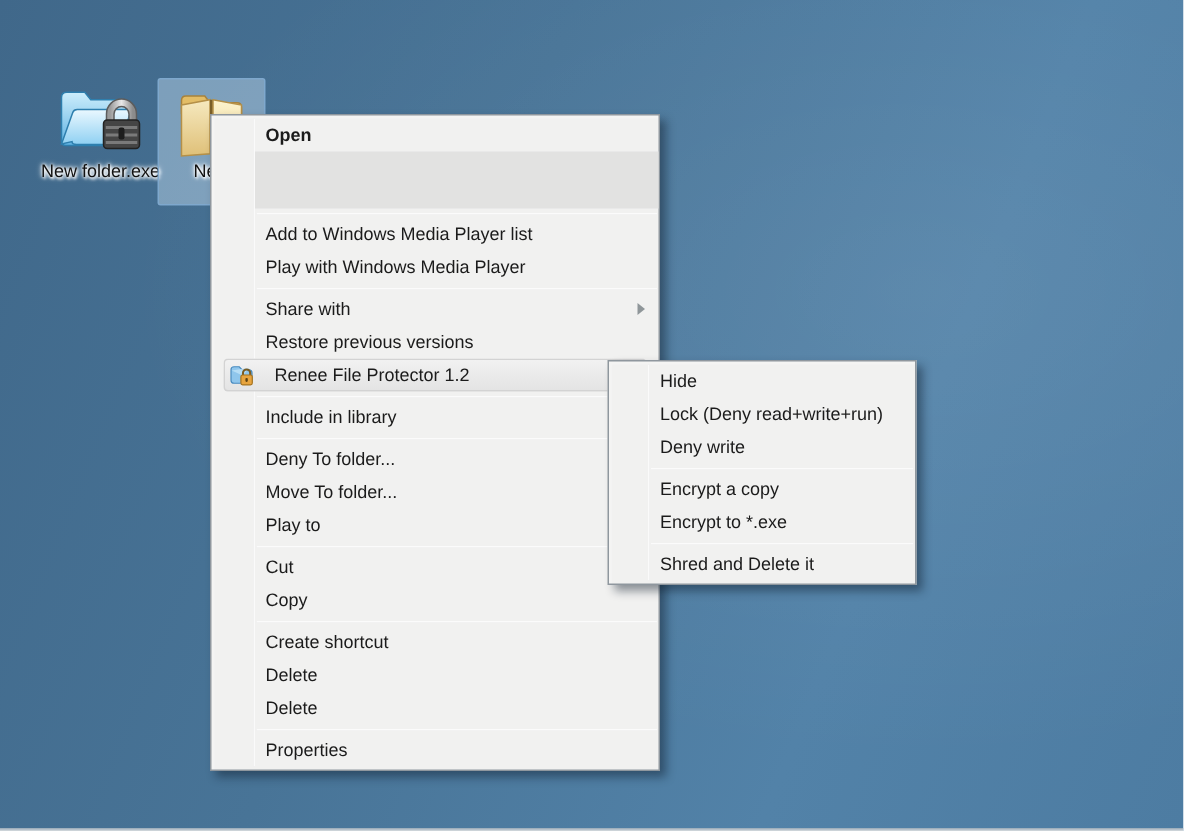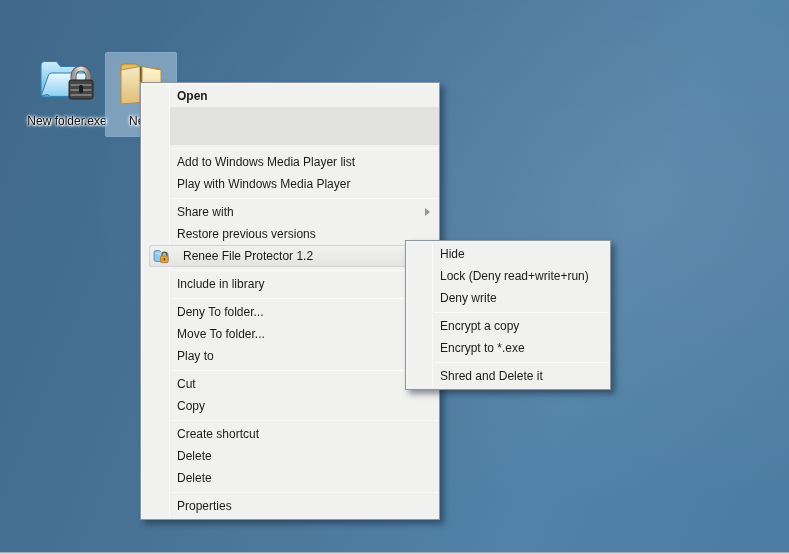--- a/index.html
+++ b/index.html
@@ -14,40 +14,40 @@
   }
   .taskbar-edge {
     position:absolute; left:0; bottom:0; width:789px; height:2px;
     background:#ccd3d8; border-top:1px solid #9fb0bd;
   }
 
   
   .dicon { position:absolute; text-align:center; color:#000; font-size:12px; cursor:default; }
   .dicon svg { display:block; margin:0 auto; }
   .dicon .ilabel {
-    margin-top:8px; line-height:14px; color:#111;
+    margin-top:1px; line-height:14px; color:#111;
     text-shadow:0 0 2px #fff, 0 0 3px #fff, 0 0 4px #fff, 1px 1px 2px #fff;
   }
   .dicon-1 { left:27px; top:54px; width:80px; }
   .dicon-2 {
     left:105px; top:52px; width:72px; height:85px; padding-top:3px;
     background:rgba(198,222,241,0.45);
     border:1px solid rgba(126,169,206,0.9);
     border-radius:2px;
   }
 
   
   .menu {
     position:absolute; background:#f1f1f0;
     border:1px solid #8f979e;
     box-shadow:2px 2px 1px rgba(255,255,255,0.25) inset, 4px 4px 6px rgba(10,25,40,0.45);
     padding:2px 0; font-size:12px; color:#1b1b1b;
   }
   .menu .gutterline { position:absolute; top:2px; bottom:2px; width:1px; background:#e2e2e2; border-right:1px solid #fafafa; }
-  .main-menu { left:140px; top:82px; width:300px; z-index:5; }
+  .main-menu { left:140px; top:76px; width:300px; z-index:5; }
   .main-menu .gutterline { left:28px; }
   .sub-menu  { left:405px; top:240px; width:206px; z-index:6; }
   .sub-menu .gutterline { left:26px; }
 
   .mi { position:relative; height:22px; line-height:22px; padding:0 26px 0 36px; white-space:nowrap; }
   .sub-menu .mi { padding-left:34px; }
   .mi.bold { font-weight:bold; }
   .mi.hl {
     margin:0 8px; padding-left:34px; padding-right:24px; border-radius:3px;
     background:linear-gradient(#f2f2f2, #e3e3e3);

